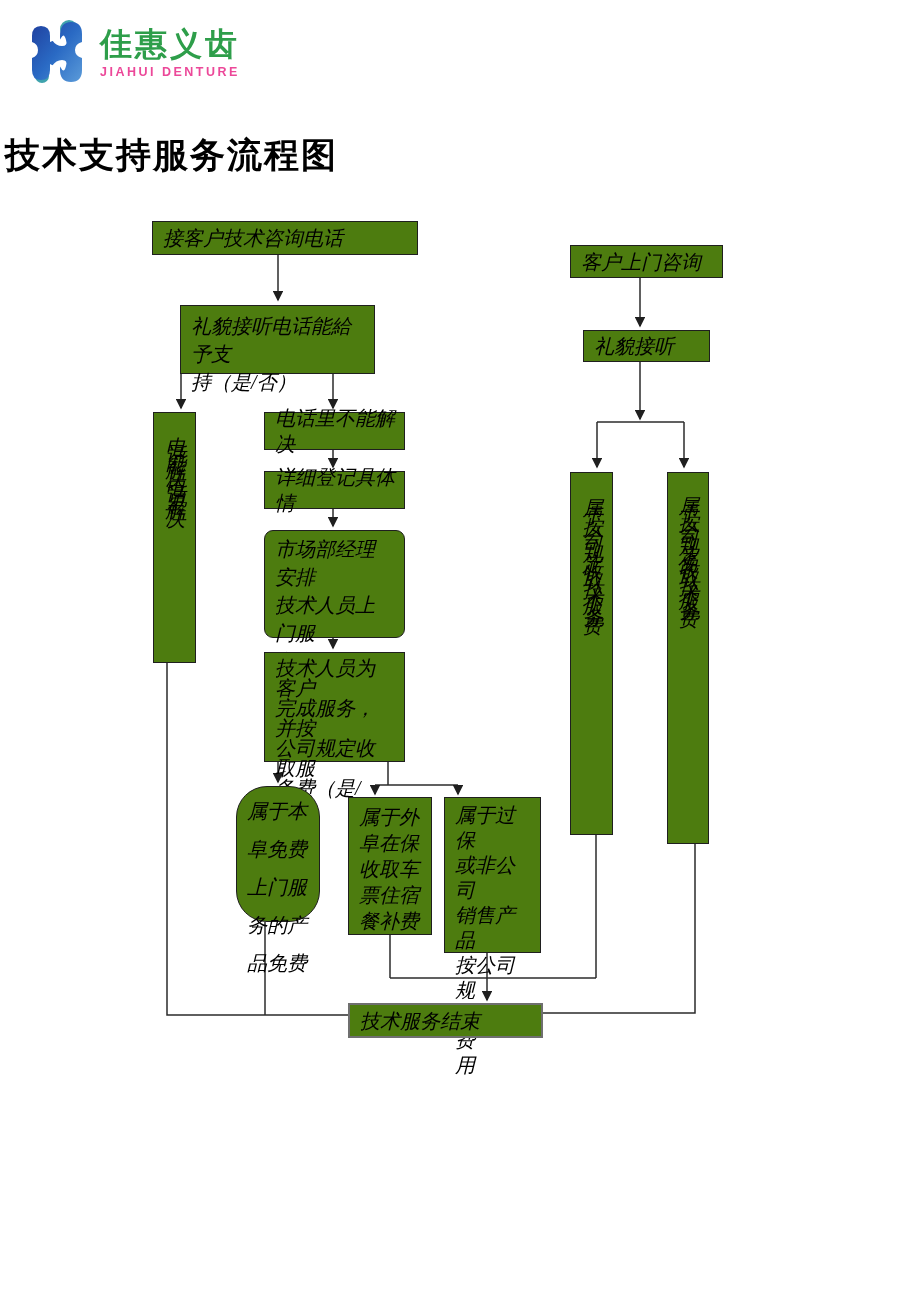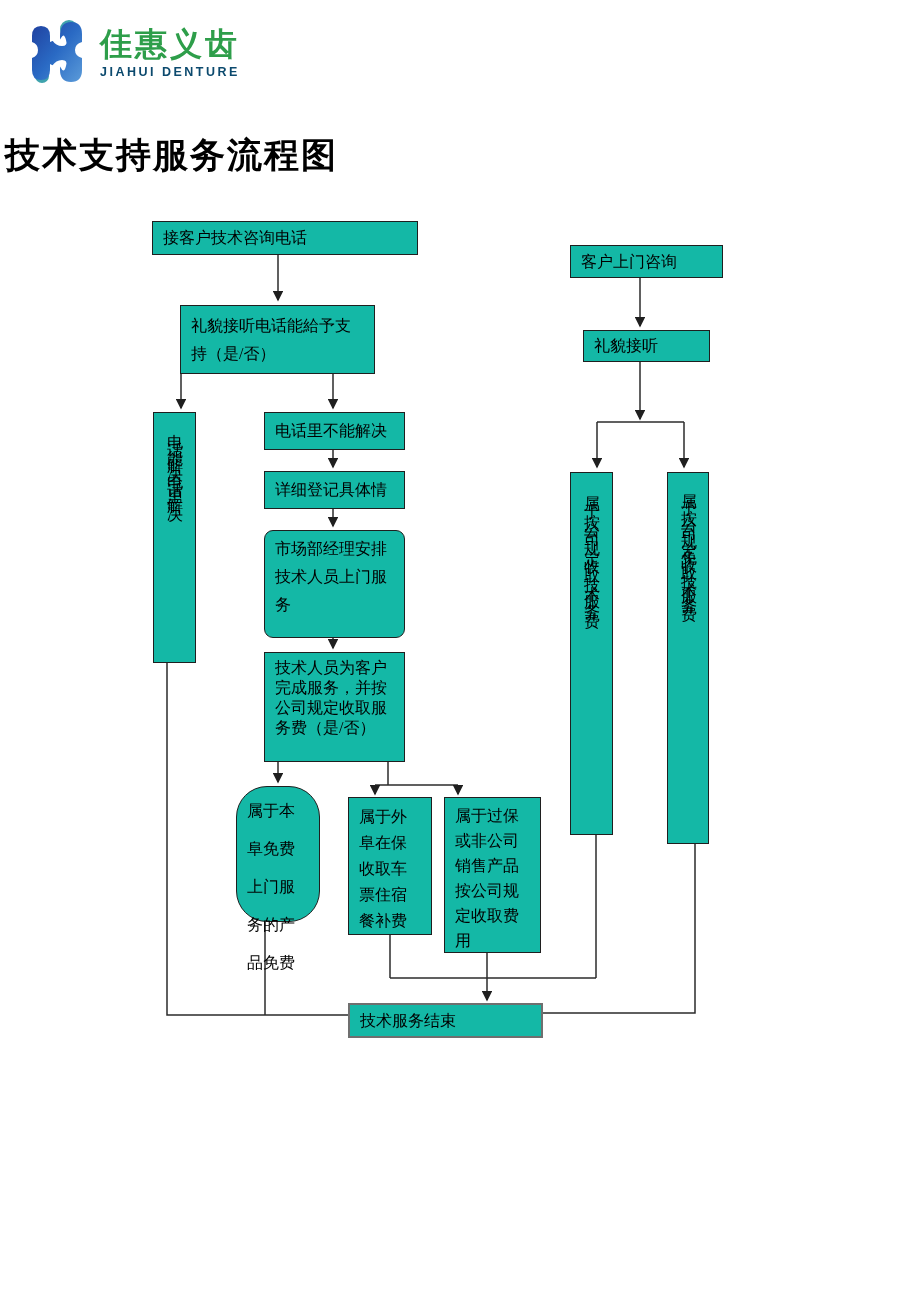--- a/index.html
+++ b/index.html
@@ -8,29 +8,29 @@
     font-family:"Liberation Serif","DejaVu Serif",serif;color:#000;
     overflow:hidden;
   }
   
   .logo{position:absolute;left:28px;top:14px;width:230px;height:78px;display:flex;align-items:center;}
   .logo-icon{width:64px;height:70px;flex:0 0 auto;}
   .logo-text{margin-left:8px;display:flex;flex-direction:column;justify-content:center;}
   .brand-cn{font-family:"Liberation Sans","DejaVu Sans",sans-serif;font-weight:bold;
     font-size:32px;color:#2e9e4a;letter-spacing:3px;line-height:1.1;}
   .brand-en{font-family:"Liberation Sans","DejaVu Sans",sans-serif;font-weight:bold;
-    font-size:12.5px;color:#0c4a6e;letter-spacing:2.5px;margin-top:3px;}
+    font-size:12.5px;color:#ec4899;letter-spacing:2.5px;margin-top:3px;}
   
   .doc-title{position:absolute;left:5px;top:132px;width:920px;
     font-size:35px;font-weight:bold;letter-spacing:2px;}
   
   .flow-svg{position:absolute;left:0;top:0;width:920px;height:1302px;}
   .node{
-    position:absolute;background:#14b8a6;border:1.5px solid #1f1f1f;box-sizing:border-box;
-    font-size:16px;line-height:26px;white-space:pre-line;
+    position:absolute;background:#4d7c0f;border:1.5px solid #1f1f1f;box-sizing:border-box;
+    font-size:20px;line-height:26px;white-space:pre-line;font-style:italic;
   }
   .h-node{display:flex;align-items:center;padding:0 0 0 10px;}
   .m-node{padding:6px 10px;}
   .v-node{
     writing-mode:vertical-rl;text-orientation:upright;
     padding-top:8px;text-align:start;white-space:normal;
   }
   
   .n-receive   {left:152px;top:221px;width:266px;height:34px;}
   .n-polite-sup{left:180px;top:305px;width:195px;height:69px;line-height:28px;}

